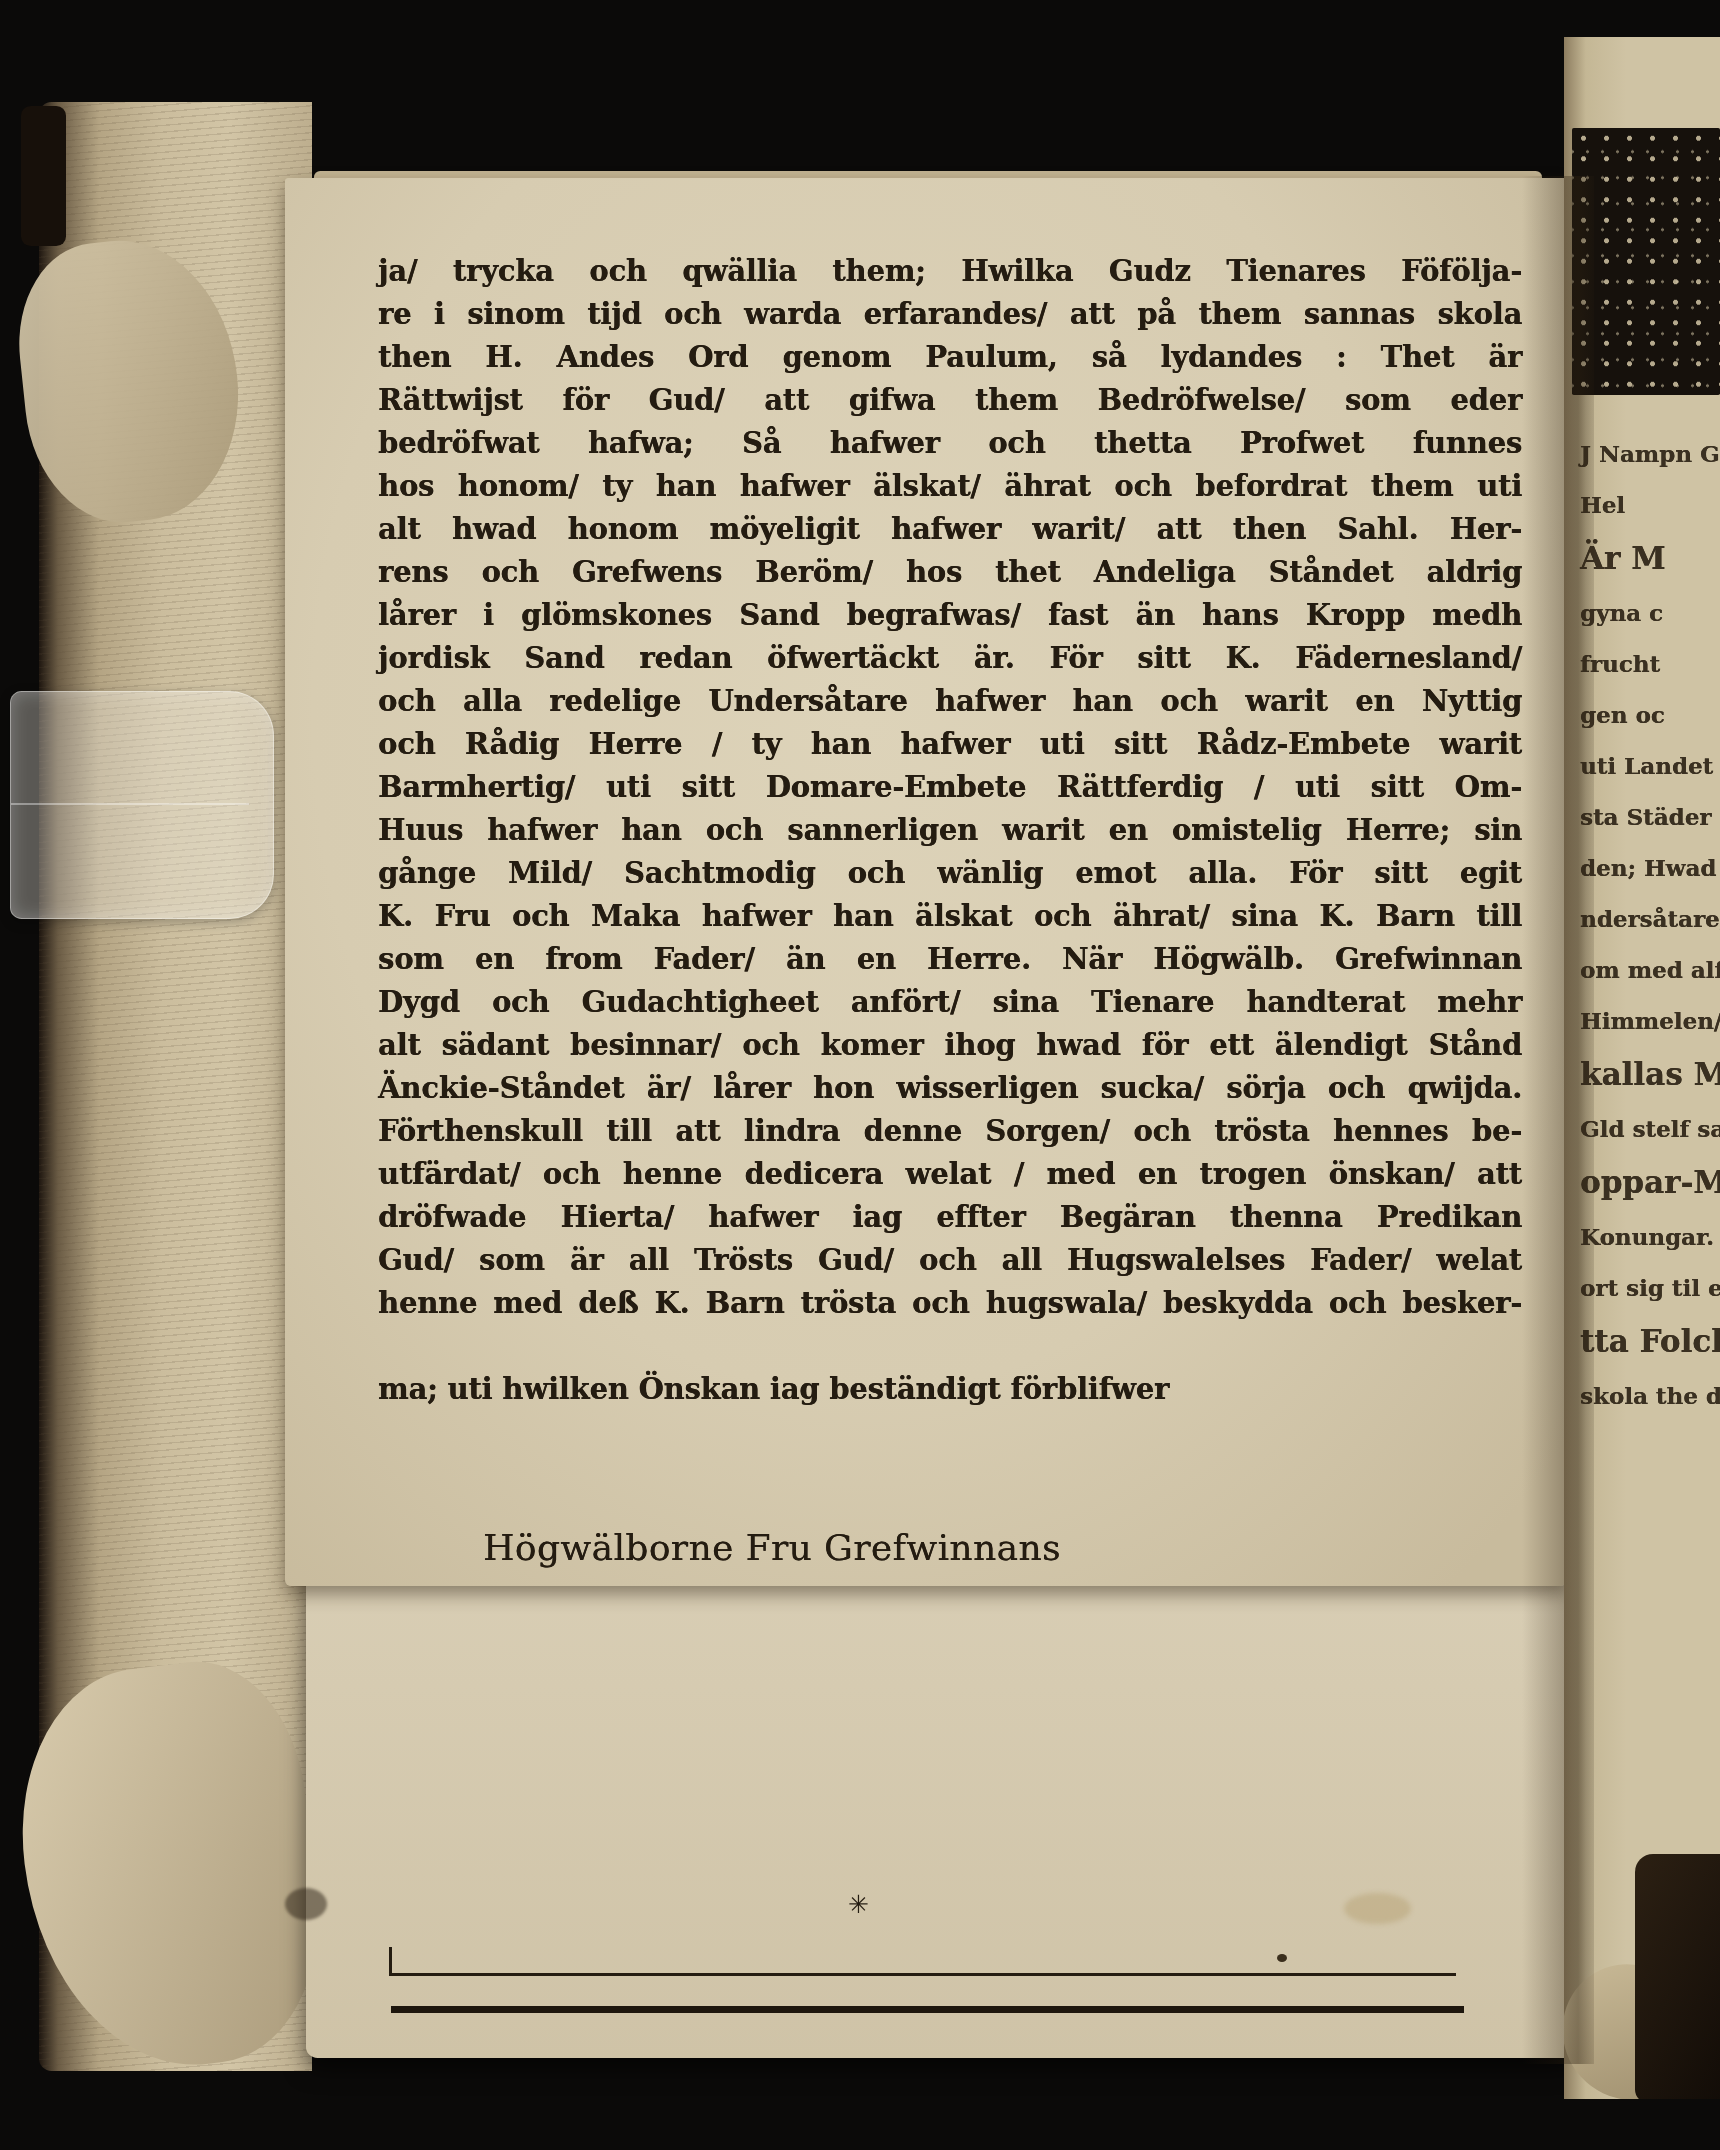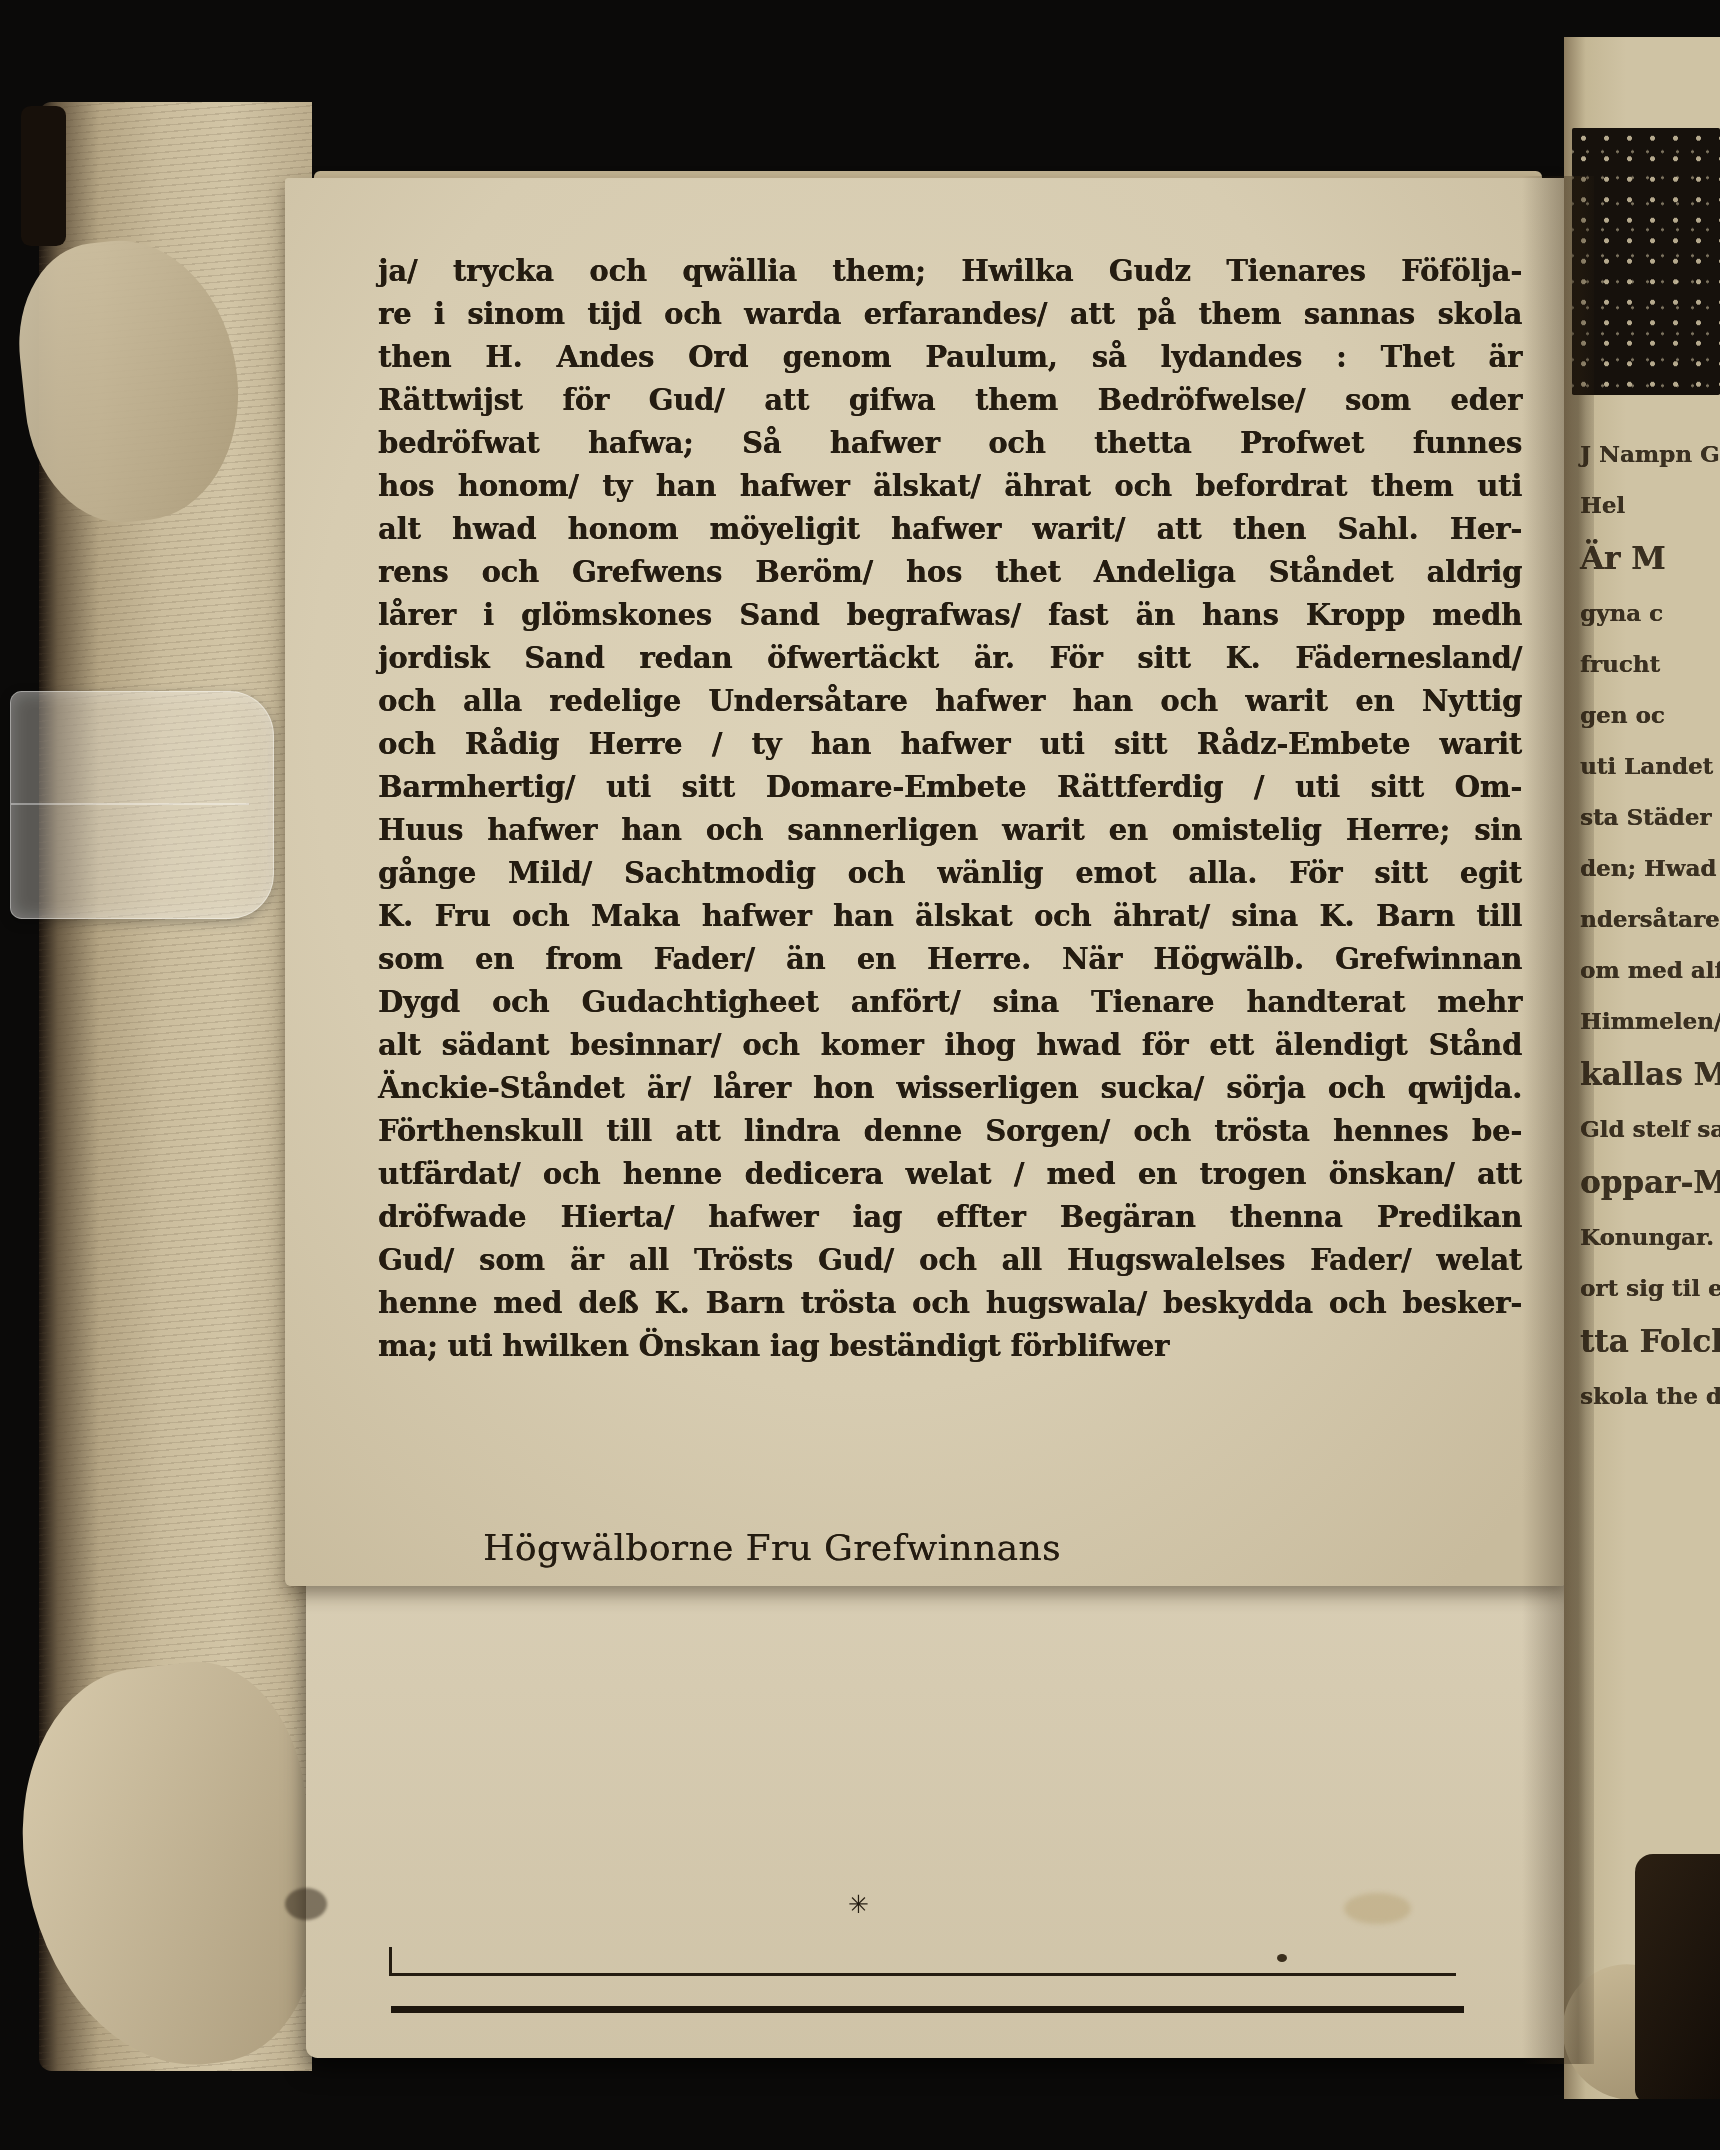--- a/index.html
+++ b/index.html
@@ -62,21 +62,21 @@
   .ghost-bar:nth-child(4){ width:99%; }
   .ghost-bar:nth-child(5){ width:84%; margin-left:auto; }
   .ghost-bar:nth-child(6){ width:95%; }
   .ghost-bar:nth-child(7){ width:72%; margin-left:auto; }
   .text-block {
     position:absolute; left:93px; top:72px; width:1144px;
     color:#241c11; font-size:29px; font-weight:bold; letter-spacing:-0.2px;
     text-shadow:0.3px 0 0 currentColor;
   }
   .body-line { line-height:43px; text-align:justify; text-align-last:justify; }
-  .body-line:last-child { text-align:left; text-align-last:left; }
+  .body-line:last-child { text-align:left; text-align-last:left;margin-top:43px; }
   .closing { position:absolute; left:198px; top:1349px; font-size:36px; font-weight:normal; color:#241c11; letter-spacing:0.4px; text-shadow:0.3px 0 0 currentColor; }
   .stray { position:absolute; left:1024px; top:1425px; font-size:19.6px; color:#3c3222; }
   .valediction { position:absolute; right:49px; top:1477px; font-size:28px; font-weight:bold; color:#2a2115; }
   .signature { position:absolute; right:48px; top:1516px; font-size:35px; font-weight:bold; letter-spacing:3.1px; color:#241c11; }
   
   .ornament { position:absolute; left:542px; top:1689px; font-size:25px; color:#241c11; }
   .thin-rule { position:absolute; left:83px; top:1772px; width:1067px; height:2.7px; background:#241c11; }
   .thin-rule-tick { position:absolute; left:83px; top:1746px; width:2.7px; height:28.5px; background:#241c11; }
   .thick-rule { position:absolute; left:85px; top:1805px; width:1073px; height:7.1px; background:#1d160d; }
   .ink-dot { position:absolute; left:971px; top:1753px; width:9.8px; height:8px; background:#3a2e1c; border-radius:50%; }

